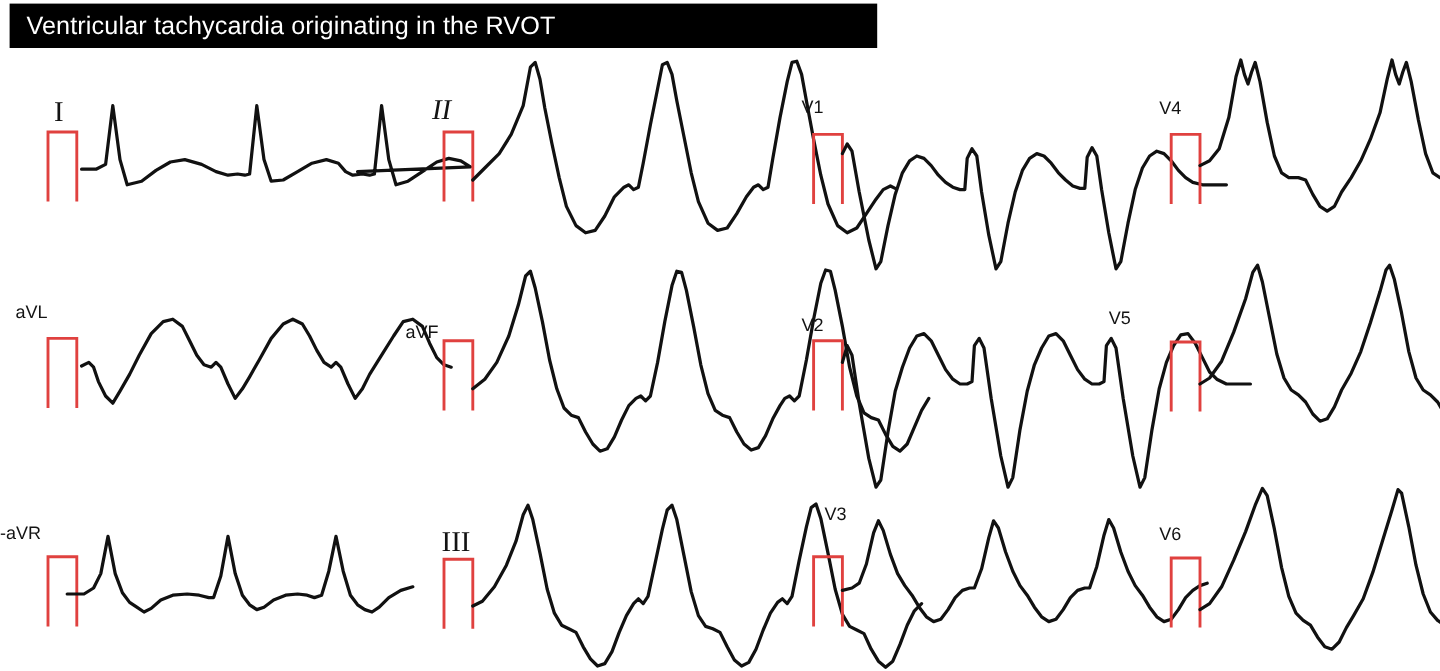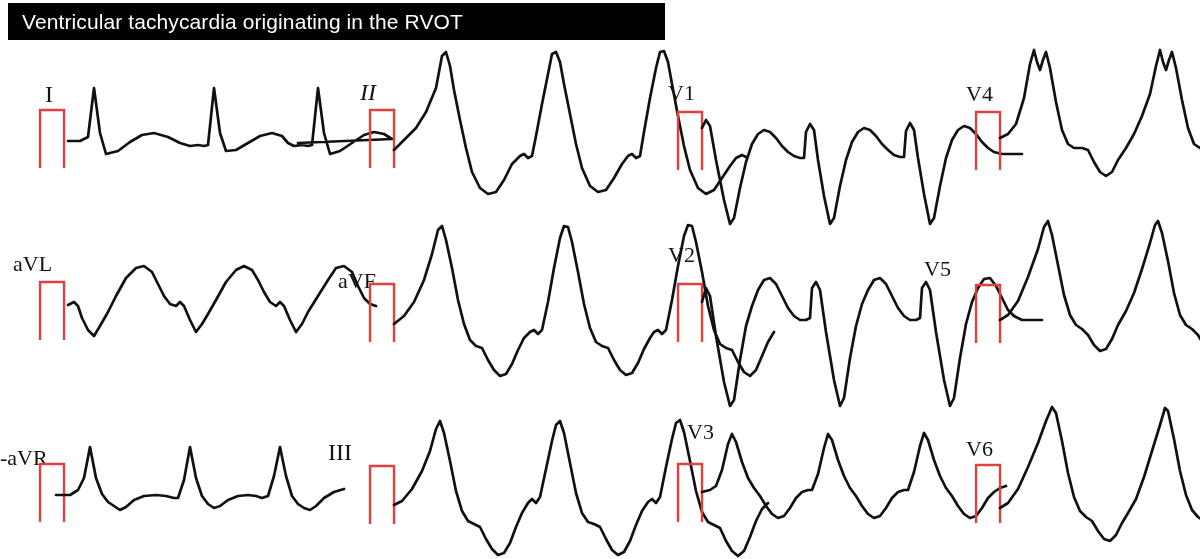--- a/index.html
+++ b/index.html
@@ -19,41 +19,41 @@
     position: relative;
     width: 1200px;
     height: 559px;
     background: #ffffff;
   }
   
   #title-banner {
     position: absolute;
     left: 8px;
     top: 3px;
-    width: 657px;
+    width: 723px;
     height: 37px;
     background: #000000;
     display: flex;
     align-items: center;
     box-sizing: border-box;
     padding-left: 14px;
   }
   #title-text {
     color: #ffffff;
     font-family: "Liberation Sans", sans-serif;
     font-size: 21px;
     font-weight: 400;
     letter-spacing: 0.1px;
     white-space: nowrap;
   }
   .lead-label {
     position: absolute;
-    font-size: 22px;
+    font-size: 15px;
     color: #131313;
-    font-family: Liberation Serif, serif;
+    font-family: Liberation Sans, sans-serif;
     white-space: nowrap;
     line-height: 1;
   }
   .lead-label.serif {
     font-family: "Liberation Serif", serif;
     font-size: 24px;
   }
   .cal-svg {
     position: absolute;
     overflow: visible;
@@ -93,56 +93,56 @@
       <svg class="trace-svg" width="230" height="120" viewBox="0 0 230 120" preserveAspectRatio="none" style="left: 68px; top: 55px;">
         <path class="ecg-trace" stroke="#111111" d="M0,86 L12,86 L20,82 L26,33 L32,78 L38,99 L50,96 L62,87 L74,80 L86,78 L100,82 L112,88 L122,91 L130,90 L136,91 L140,90 L146,33 L152,78 L158,96 L168,95 L180,88 L192,81 L204,78 L214,81 L220,88 L226,91 L234,90 L240,91 L244,90 L250,33 L256,78 L262,99 L272,96 L284,88 L296,80 L306,77 L316,79 L324,84 L230,88" vector-effect="non-scaling-stroke"></path>
       </svg>
       <div class="lead-label" style="left: 13px; top: 253px;">aVL</div>
       <svg class="cal-svg" width="28" height="62" style="left: 38px; top: 280px;">
         <path class="cal-mark" stroke="#e0413f" d="M2,60 L2,2 L26,2 L26,60"></path>
       </svg>
       <svg class="trace-svg" width="230" height="120" viewBox="0 0 230 120" preserveAspectRatio="none" style="left: 68px; top: 240px;">
         <path class="ecg-trace" stroke="#111111" d="M0,65 L6,62 L10,66 L14,78 L20,90 L26,96 L32,86 L40,72 L48,56 L58,38 L68,28 L76,26 L84,32 L90,44 L96,56 L102,64 L108,66 L112,62 L116,66 L122,80 L128,92 L134,84 L140,74 L148,60 L158,42 L168,30 L176,26 L184,30 L190,40 L196,52 L202,62 L208,66 L212,62 L216,66 L222,80 L228,92 L234,84 L240,72 L250,56 L260,40 L268,28 L276,26 L284,32 L290,46 L296,58 L302,64 L308,66" vector-effect="non-scaling-stroke"></path>
       </svg>
-      <div class="lead-label" style="left: 0px; top: 437px; margin-top: 10px;">-aVR</div>
+      <div class="lead-label" style="left: 0px; top: 437px;">-aVR</div>
       <svg class="cal-svg" width="28" height="62" style="left: 38px; top: 462px;">
         <path class="cal-mark" stroke="#e0413f" d="M2,60 L2,2 L26,2 L26,60"></path>
       </svg>
       <svg class="trace-svg" width="240" height="130" viewBox="0 0 240 130" preserveAspectRatio="none" style="left: 56px; top: 420px;">
         <path class="ecg-trace" stroke="#111111" d="M0,75 L14,75 L22,70 L28,58 L34,27 L40,58 L46,74 L52,82 L58,86 L64,90 L70,87 L78,80 L88,76 L100,75 L110,76 L118,78 L122,78 L128,60 L134,27 L140,58 L146,76 L152,84 L158,88 L164,86 L172,80 L182,76 L192,75 L200,76 L206,78 L212,76 L218,56 L224,27 L230,56 L236,76 L242,84 L248,88 L254,90 L260,86 L268,78 L278,72 L288,69" vector-effect="non-scaling-stroke"></path>
       </svg>
       <div class="lead-label serif" style="left: 360px; top: 80px; font-style: italic;">II</div>
       <svg class="cal-svg" width="28" height="62" style="left: 368px; top: 108px;">
         <path class="cal-mark" stroke="#e0413f" d="M2,60 L2,2 L26,2 L26,60"></path>
       </svg>
       <svg class="trace-svg" width="215" height="170" viewBox="0 0 215 170" preserveAspectRatio="none" style="left: 394px; top: 40px;">
         <path class="ecg-trace" stroke="#111111" d="M0,110 L10,100 L22,88 L32,72 L42,48 L48,16 L52,12 L56,26 L60,50 L66,80 L72,108 L78,132 L86,148 L94,154 L102,152 L110,140 L118,124 L126,116 L130,114 L134,118 L138,116 L142,96 L148,64 L154,34 L158,14 L162,12 L166,22 L170,44 L176,74 L182,104 L188,128 L196,146 L204,152 L212,150 L220,138 L228,124 L234,116 L238,114 L242,118 L246,116 L250,92 L256,58 L262,28 L266,12 L270,11 L274,22 L278,44 L284,76 L290,106 L296,130 L304,148 L312,154 L320,150 L328,138 L336,126 L342,118 L348,115 L352,117" vector-effect="non-scaling-stroke"></path>
       </svg>
       <div class="lead-label" style="left: 338px; top: 270px;">aVF</div>
       <svg class="cal-svg" width="28" height="62" style="left: 368px; top: 282px;">
         <path class="cal-mark" stroke="#e0413f" d="M2,60 L2,2 L26,2 L26,60"></path>
       </svg>
       <svg class="trace-svg" width="215" height="175" viewBox="0 0 215 175" preserveAspectRatio="none" style="left: 394px; top: 218px;">
         <path class="ecg-trace" stroke="#111111" d="M0,106 L10,98 L20,84 L30,62 L38,36 L44,12 L48,8 L52,22 L58,50 L64,82 L70,106 L76,122 L82,128 L88,130 L94,142 L100,152 L106,158 L112,156 L118,146 L124,132 L130,120 L136,114 L140,112 L144,116 L148,112 L154,84 L160,50 L166,20 L170,8 L174,9 L178,24 L184,54 L190,86 L196,110 L202,124 L208,128 L214,130 L220,142 L226,152 L232,157 L238,155 L244,145 L250,131 L256,120 L260,114 L264,112 L268,116 L272,112 L278,82 L284,48 L290,18 L294,7 L298,8 L302,24 L308,54 L314,88 L320,112 L326,126 L332,130 L338,132 L344,144 L350,154 L356,158 L362,152 L368,138 L374,124 L380,114" vector-effect="non-scaling-stroke"></path>
       </svg>
-      <div class="lead-label serif" style="left: 328px; top: 440px;">III</div>
+      <div class="lead-label serif" style="left: 368px; top: 440px;">III</div>
       <svg class="cal-svg" width="28" height="62" style="left: 368px; top: 464px;">
         <path class="cal-mark" stroke="#e0413f" d="M2,60 L2,2 L26,2 L26,60"></path>
       </svg>
       <svg class="trace-svg" width="215" height="155" viewBox="0 0 215 155" preserveAspectRatio="none" style="left: 394px; top: 405px;">
         <path class="ecg-trace" stroke="#111111" d="M0,100 L8,96 L18,84 L28,66 L36,46 L42,24 L46,16 L50,28 L56,56 L62,86 L68,106 L74,116 L80,119 L86,122 L92,134 L98,144 L104,150 L110,148 L116,138 L122,122 L128,108 L134,98 L138,94 L142,98 L146,92 L152,64 L158,36 L162,20 L166,16 L170,28 L176,58 L182,88 L188,108 L194,117 L200,119 L206,122 L212,134 L218,145 L224,150 L230,147 L236,136 L242,120 L248,106 L254,97 L258,94 L262,98 L266,92 L272,62 L278,34 L282,18 L286,15 L290,27 L296,56 L302,86 L308,107 L314,117 L320,120 L326,123 L332,136 L338,146 L344,151 L350,146 L356,132 L362,116 L368,104 L374,98" vector-effect="non-scaling-stroke"></path>
       </svg>
       <div class="lead-label" style="left: 668px; top: 82px;">V1</div>
       <svg class="cal-svg" width="28" height="62" style="left: 676px; top: 110px;">
         <path class="cal-mark" stroke="#e0413f" d="M2,60 L2,2 L26,2 L26,60"></path>
       </svg>
       <svg class="trace-svg" width="230" height="170" viewBox="0 0 230 170" preserveAspectRatio="none" style="left: 702px; top: 60px;">
         <path class="ecg-trace" stroke="#111111" d="M0,68 L4,60 L8,66 L14,100 L22,140 L28,164 L32,158 L38,128 L44,102 L50,84 L56,74 L62,70 L68,72 L74,78 L80,86 L86,92 L92,96 L98,98 L102,98 L104,72 L108,64 L112,70 L116,100 L122,136 L128,164 L132,158 L138,126 L144,100 L150,82 L156,72 L162,68 L168,70 L174,76 L180,84 L186,90 L192,95 L198,97 L202,97 L204,71 L208,63 L212,70 L216,98 L222,134 L228,164 L232,158 L238,126 L244,98 L250,80 L256,70 L262,66 L268,68 L274,74 L280,82 L286,88 L292,92 L300,94 L310,94 L320,94" vector-effect="non-scaling-stroke"></path>
       </svg>
-      <div class="lead-label" style="left: 668px; top: 244px;">V2</div>
+      <div class="lead-label" style="left: 668px; top: 264px;">V2</div>
       <svg class="cal-svg" width="28" height="62" style="left: 676px; top: 282px;">
         <path class="cal-mark" stroke="#e0413f" d="M2,60 L2,2 L26,2 L26,60"></path>
       </svg>
       <svg class="trace-svg" width="230" height="175" viewBox="0 0 230 175" preserveAspectRatio="none" style="left: 702px; top: 240px;">
         <path class="ecg-trace" stroke="#111111" d="M0,62 L4,48 L8,56 L14,96 L22,142 L28,166 L32,160 L38,120 L44,86 L50,66 L56,50 L62,40 L68,38 L74,44 L80,56 L86,68 L92,76 L98,80 L104,80 L108,78 L110,48 L114,42 L118,50 L124,92 L132,140 L138,166 L142,158 L148,118 L154,86 L160,64 L166,50 L172,40 L178,38 L184,44 L190,56 L196,68 L202,76 L208,80 L214,80 L218,78 L220,48 L224,42 L228,50 L234,92 L242,140 L248,166 L252,158 L258,118 L264,84 L270,62 L276,48 L282,39 L288,38 L294,46 L300,58 L306,70 L312,76 L320,80 L330,80 L340,80" vector-effect="non-scaling-stroke"></path>
       </svg>
       <div class="lead-label" style="left: 668px; top: 421px; margin-left: 19px;">V3</div>
       <svg class="cal-svg" width="28" height="62" style="left: 676px; top: 462px;">
         <path class="cal-mark" stroke="#e0413f" d="M2,60 L2,2 L26,2 L26,60"></path>
       </svg>

